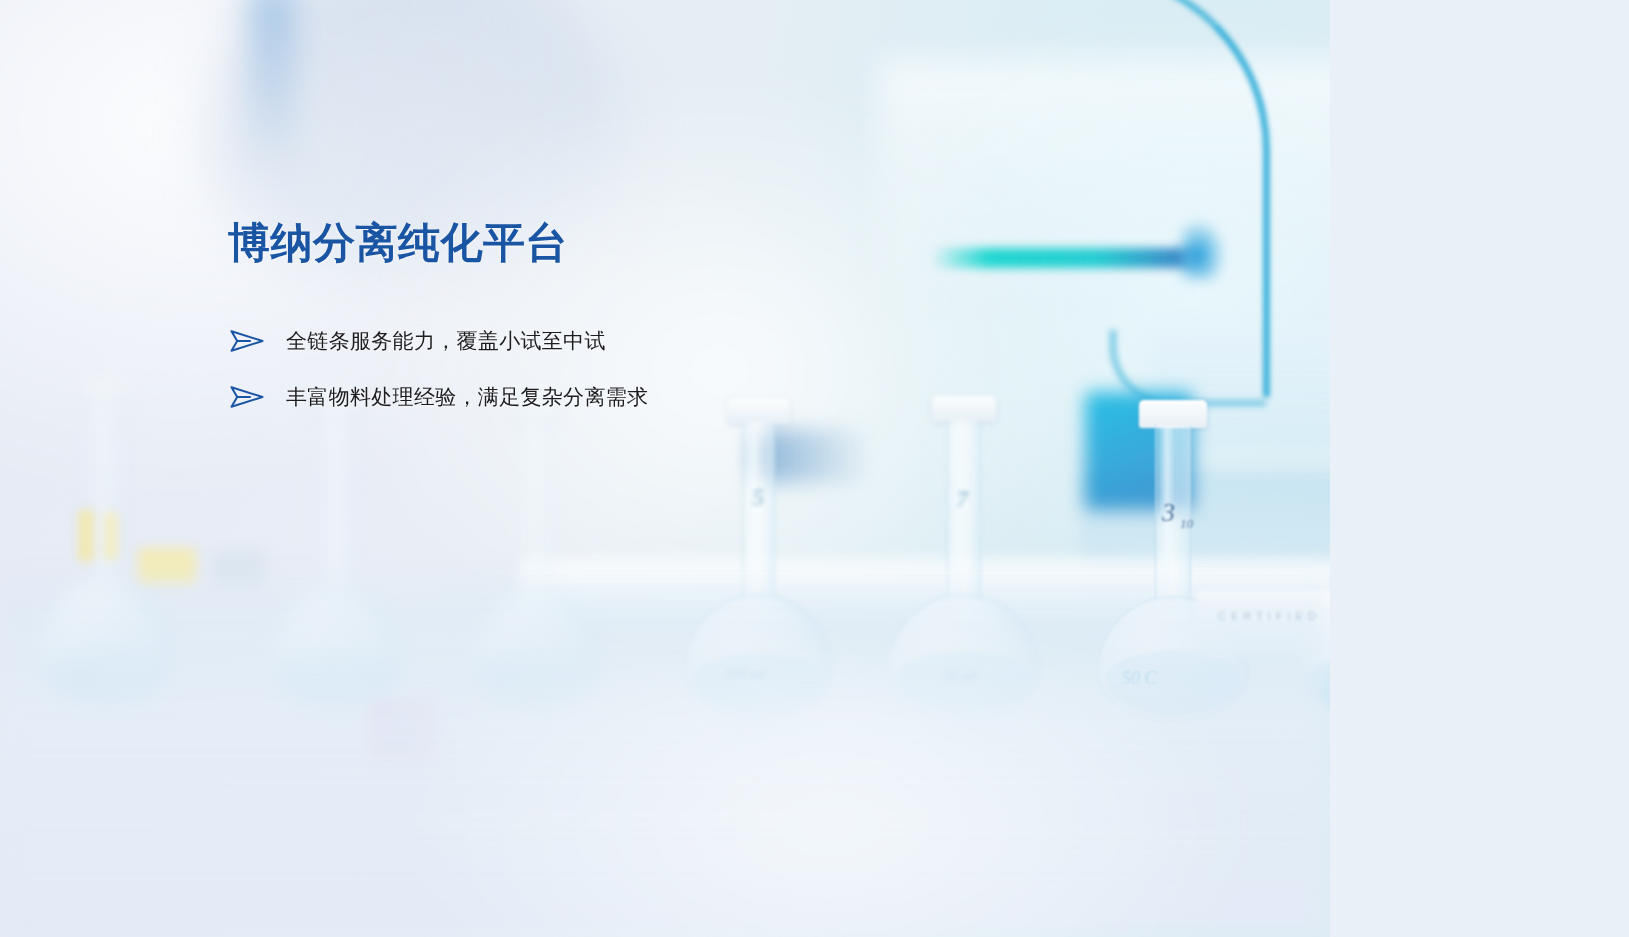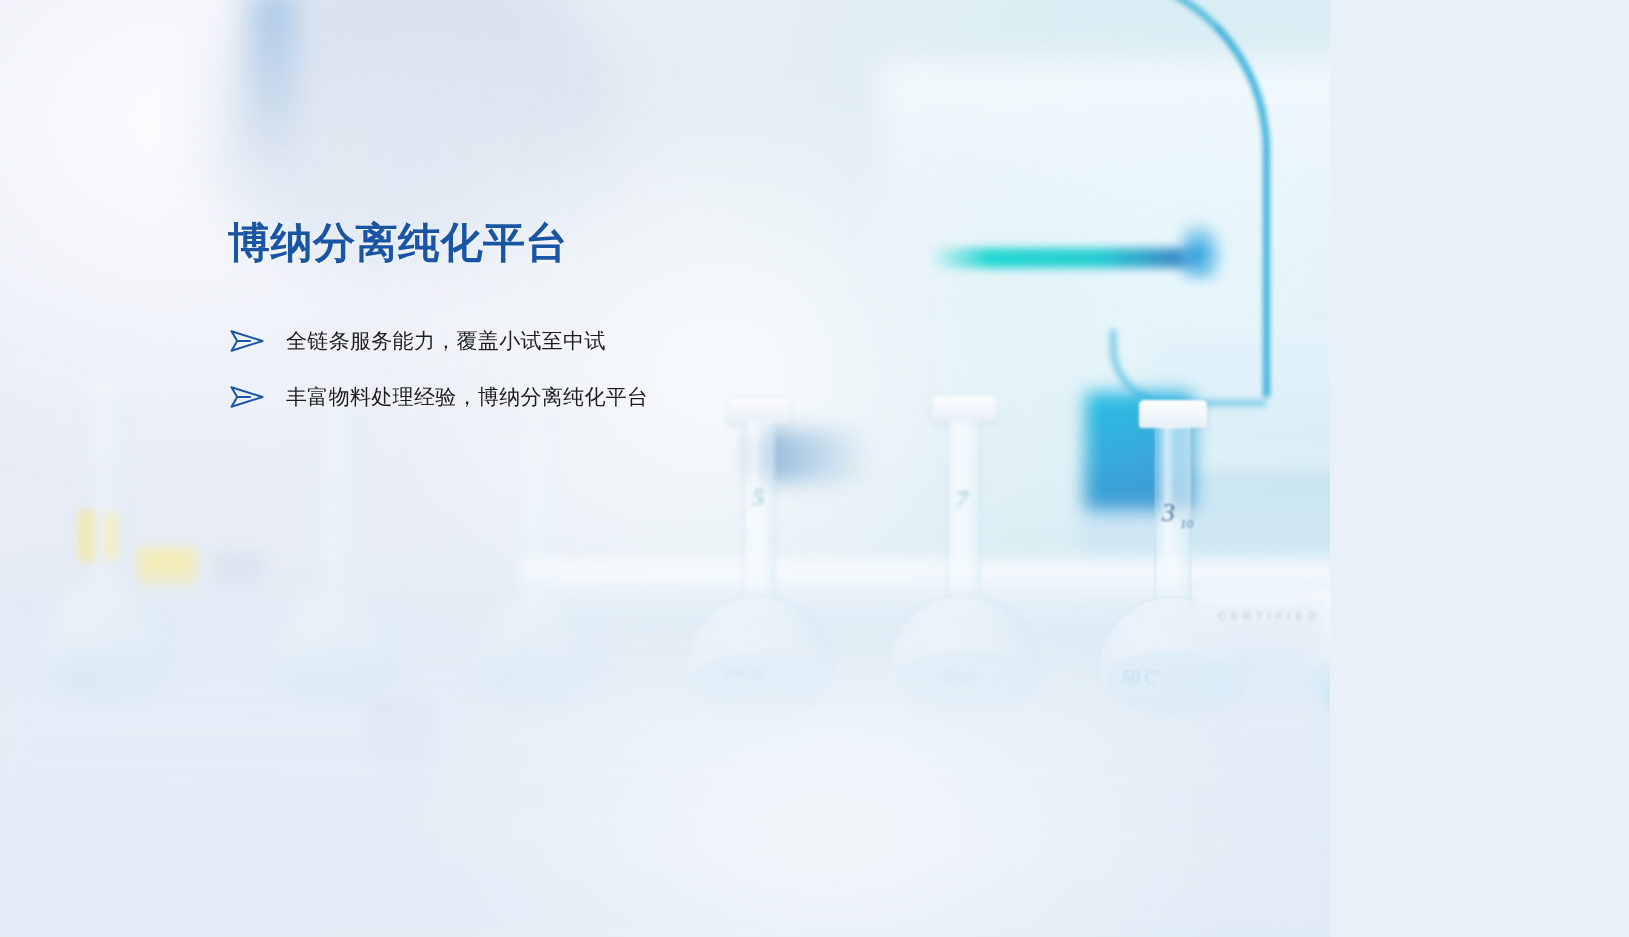--- a/index.html
+++ b/index.html
@@ -368,19 +368,19 @@
       </div>
 
 
       <div class="bullet">
         <span class="bullet-icon">
           <svg width="38" height="26" viewBox="0 0 38 26" fill="none">
             <path d="M3.5 3.2 L34.5 13 L3.5 22.8 L9.2 13 Z" stroke="#1a55a3" stroke-width="2" stroke-linejoin="round" fill="none"></path>
             <path d="M9.2 13 L22 13" stroke="#1a55a3" stroke-width="2" stroke-linecap="round"></path>
           </svg>
         </span>
-        <span class="bullet-text">丰富物料处理经验，博纳分离纯化平台</span>
+        <span class="bullet-text">丰富物料处理经验，满足复杂分离需求</span>
       </div>
 
     </div>
   </div>
 
 </div>
 
 </body></html>

